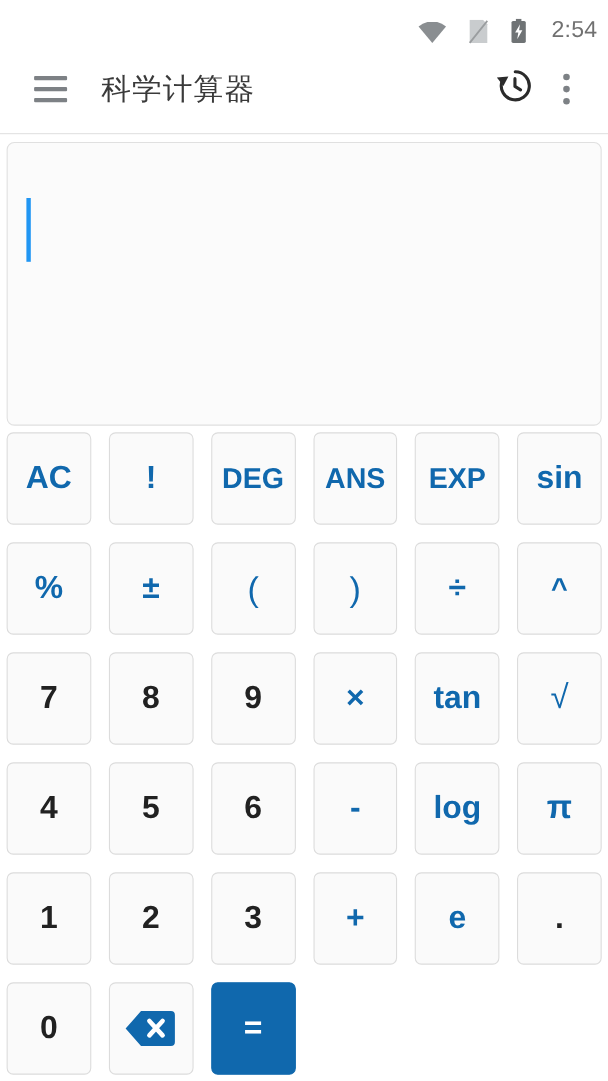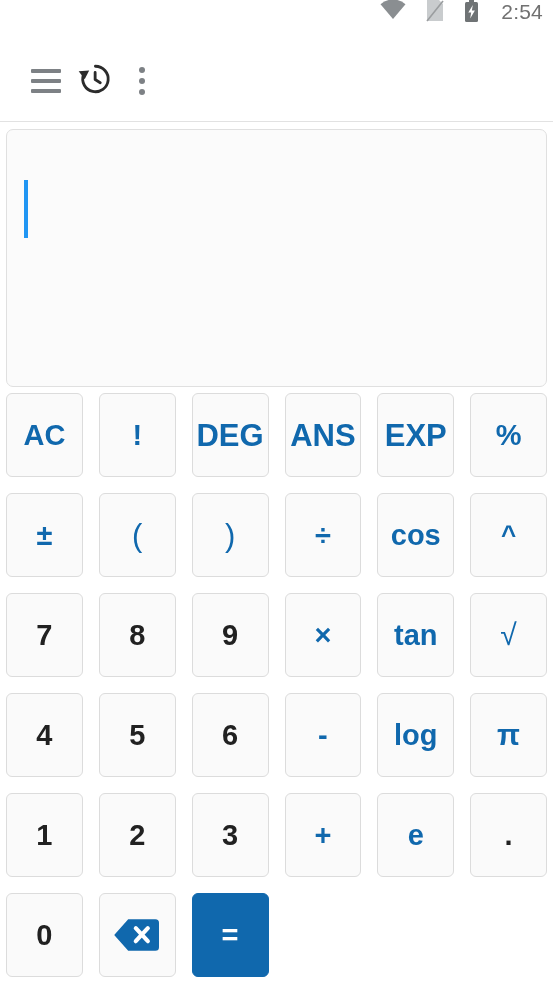--- a/index.html
+++ b/index.html
@@ -16,21 +16,21 @@
     color: #212121;
     -webkit-font-smoothing: antialiased;
   }
 
   
   .status-bar {
     height: 40px;
     width: 100%;
     background: #ffffff;
     display: flex;
-    align-items: flex-start;
+    align-items: flex-end;
     justify-content: flex-end;
     padding-right: 10px;
     gap: 20px;
   }
   .status-icon { display: flex; align-items: center; justify-content: center; }
   .status-time {
     font-size: 21px;
     color: #717171;
     letter-spacing: 0.2px;
     margin-left: 2px;
@@ -155,21 +155,21 @@
   .key.equals {
     background: #1068ad;
     border-color: #1068ad;
     color: #ffffff;
   }
   .key.backspace { font-size: 0; }
   .key .sym-sqrt { font-size: 30px; font-weight: 500; }
   .key .sym-pi   { font-size: 30px; }
   .key .sym-pow  { font-size: 26px; }
   .key .sym-paren{ font-size: 31px; font-weight: 500; }
-  .key .sym-small{ font-size: 31px; }
+  .key .sym-small{ font-size: 26px; }
 </style>
 </head>
 <body>
 
 <div class="status-bar">
   <span class="status-icon">
     <svg width="26" height="20" viewBox="0 0 26 20">
       <path d="M13 19 L25.5 4.2 A19 19 0 0 0 0.5 4.2 Z" fill="#8a8e91"></path>
     </svg>
   </span>
@@ -191,20 +191,21 @@
 
 <div class="app-bar">
   <div class="icon-btn">
     <span class="hamburger">
       <span></span>
         <span></span>
         <span></span>
     </span>
   </div>
 
+  <div class="app-title">科学计算器</div>
 
   <div class="icon-btn">
     <span>
       <svg width="34" height="34" viewBox="0 0 24 24">
         <path d="M13 3 a9 9 0 1 1 -8.5 6.1" fill="none" stroke="#2b2b2b" stroke-width="2" stroke-linecap="round"></path>
         <path d="M1.2 6.6 L5.4 12.2 L8.6 6.0 Z" fill="#2b2b2b"></path>
         <path d="M12.8 7.4 V12.4 L16.4 14.6" fill="none" stroke="#2b2b2b" stroke-width="2" stroke-linecap="round" stroke-linejoin="round"></path>
       </svg>
     </span>
   </div>
@@ -235,36 +236,36 @@
       <button class="key">
         <span class="sym-small">DEG</span>
       </button>
       <button class="key">
         <span class="sym-small">ANS</span>
       </button>
       <button class="key">
         <span class="sym-small">EXP</span>
       </button>
       <button class="key">
+        <span>sin</span>
+      </button>
+      <button class="key">
         <span>%</span>
       </button>
       <button class="key">
         <span>±</span>
       </button>
       <button class="key">
         <span class="sym-paren">(</span>
       </button>
       <button class="key">
         <span class="sym-paren">)</span>
       </button>
       <button class="key">
         <span>÷</span>
-      </button>
-      <button class="key">
-        <span>cos</span>
       </button>
       <button class="key">
         <span class="sym-pow">^</span>
       </button>
       <button class="key digit">
         <span>7</span>
       </button>
       <button class="key digit">
         <span>8</span>
       </button>

